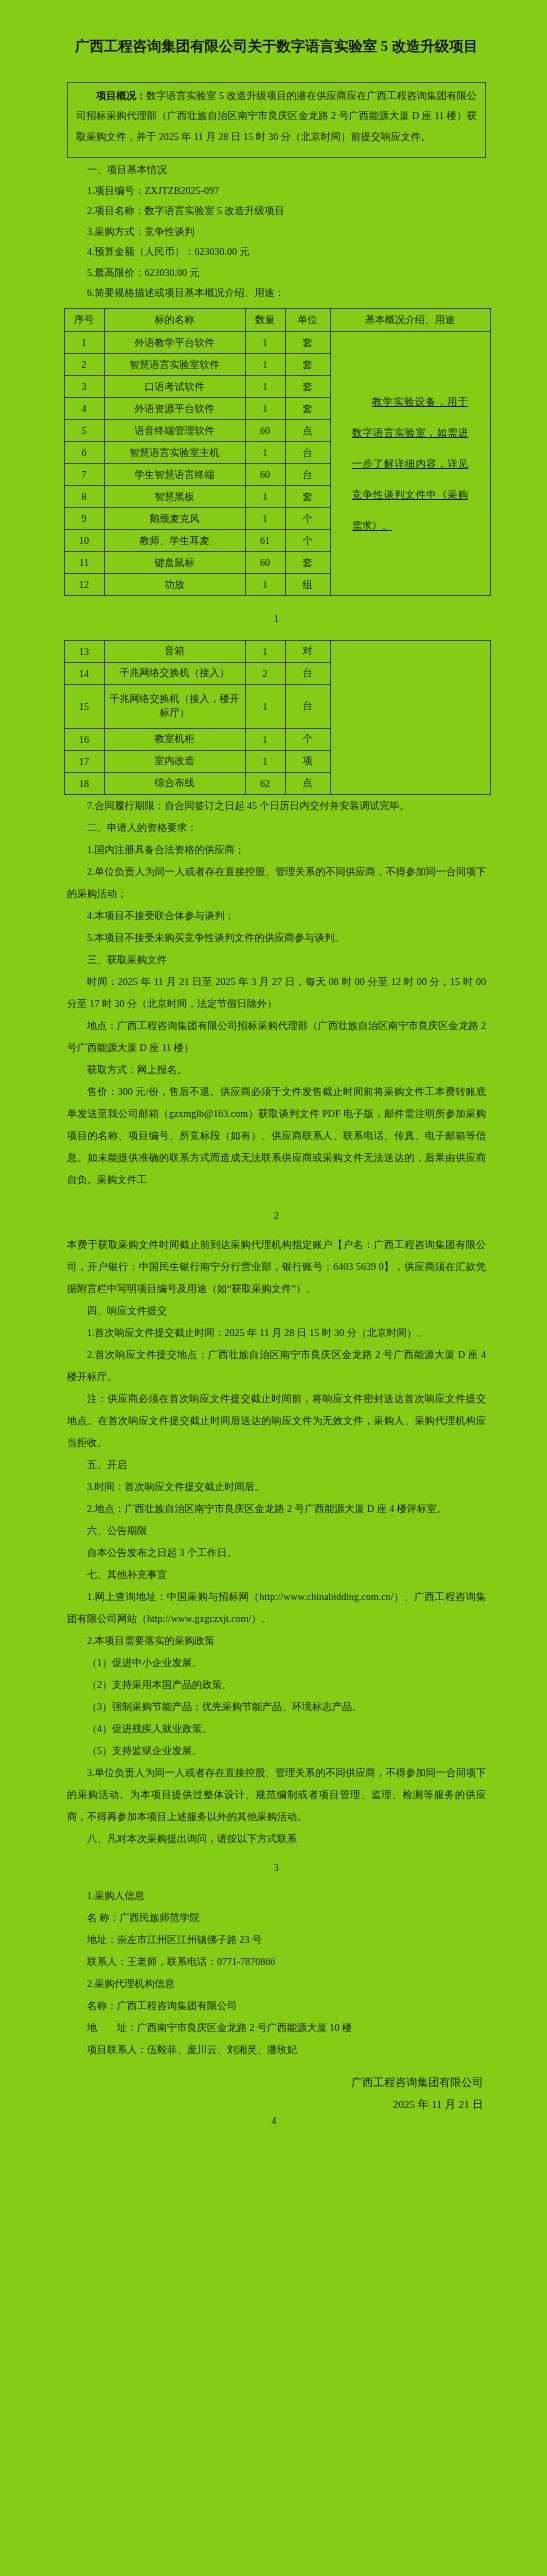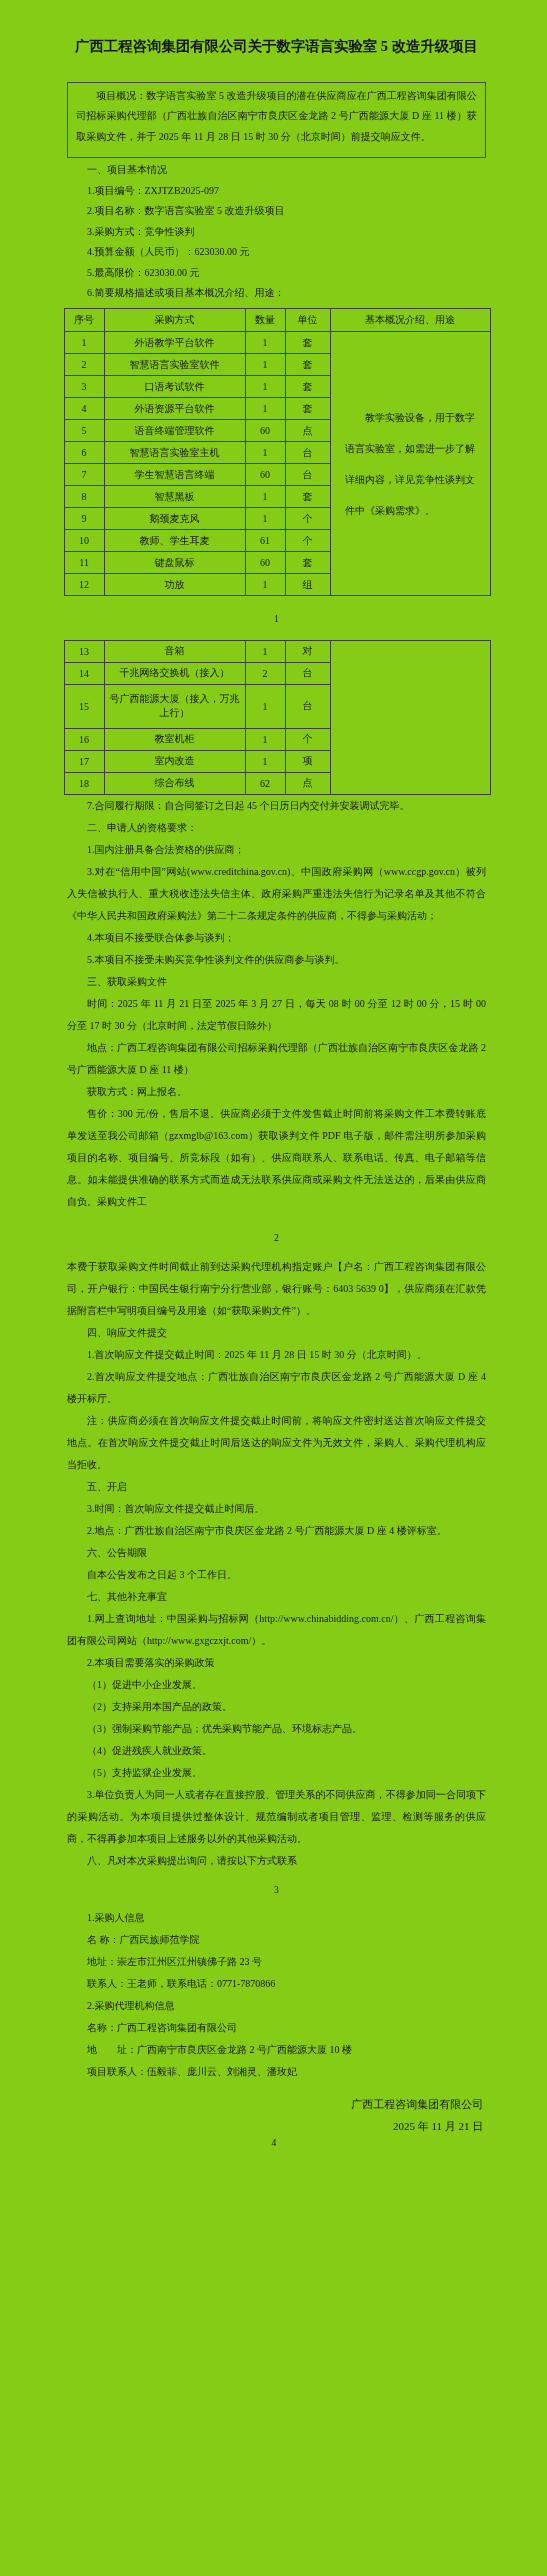--- a/index.html
+++ b/index.html
@@ -5,37 +5,37 @@
   html,body{margin:0;padding:0;background:#ffffff;}
   .page{
     width:548px;height:2576px;position:relative;overflow:hidden;
     background:#84cc16;color:#161616;
     font-family:"Liberation Serif","DejaVu Serif",serif;
   }
   .content{padding:33px 62px 0 67px;}
   .doc-title{font-size:14.4px;font-weight:bold;text-align:center;line-height:26px;margin:0;}
   .overview-box{border:0.7px solid #4a4a4a;margin-top:23px;padding:2.7px 8.2px 9.6px 8.2px;}
   .overview-box p{margin:0;font-size:10px;line-height:20.5px;text-align:justify;text-indent:2em;}
-  .overview-box b{font-weight:normal;}
+  .overview-box b{font-weight:bold;}
   .p{margin:0;font-size:10px;line-height:22px;text-indent:2em;text-align:justify;}
   .p.tight{line-height:20.5px;}
   .p.noindent{text-indent:0;}
   .pagenum{text-align:center;font-size:9.6px;line-height:13.7px;margin:0;}
   #pn1{margin:16.4px 0 13.7px 0;}
   #pn2{margin:18px 0 11px 0;}
   #pn3{margin:11px 0 11px 0;}
   .pn4{position:absolute;left:0;top:3680;width:100%;text-align:center;font-size:9.6px;}
   table{border-collapse:collapse;table-layout:fixed;width:426px;margin-left:-3.4px;margin-top:4.1px;}
   td{border:0.7px solid #3f3f3f;text-align:center;vertical-align:middle;
      font-size:10px;padding:0 2.1px;font-weight:normal;}
   tr{height:22px;}
   tr.th-row{height:23px;}
   tr.tall{height:44px;}
   td.desc-cell{text-align:justify;vertical-align:middle;padding:0 5.5px;}
-  td.desc-cell p{margin:9px;font-size:10px;line-height:31px;text-indent:2em;text-align:justify;}
+  td.desc-cell p{margin:16px;font-size:10px;line-height:31px;text-indent:2em;text-align:justify;text-decoration:underline;}
   table.part2{margin-top:0;}
   .sig{margin-top:9.6px;}
   .sig p{margin:0;font-size:11px;line-height:22px;text-align:right;padding-right:2.7px;}
 </style>
 </head>
 <body>
 
 <div class="page">
   <div class="content">
 
@@ -57,21 +57,21 @@
       <colgroup>
           <col style="width:40px">
           <col style="width:141px">
           <col style="width:40px">
           <col style="width:45px">
           <col style="width:160px">
         </colgroup>
       <tbody>
           <tr class="th-row">
         <td>序号</td>
-        <td>采购方式</td>
+        <td>标的名称</td>
         <td>数量</td>
         <td>单位</td>
         <td>基本概况介绍、用途</td>
       </tr>
       <tr>
         <td>1</td>
         <td>外语教学平台软件</td>
         <td>1</td>
         <td>套</td>
         <td class="desc-cell" rowspan="12">
@@ -166,21 +166,21 @@
         <td class="desc-cell" rowspan="6"></td>
       </tr>
       <tr>
         <td>14</td>
         <td>千兆网络交换机（接入）</td>
         <td>2</td>
         <td>台</td>
       </tr>
       <tr class="tall">
         <td>15</td>
-        <td>号广西能源大厦（接入，万兆上行）</td>
+        <td>千兆网络交换机（接入，楼开标厅）</td>
         <td>1</td>
         <td>台</td>
       </tr>
       <tr>
         <td>16</td>
         <td>教室机柜</td>
         <td>1</td>
         <td>个</td>
       </tr>
       <tr>
@@ -194,21 +194,21 @@
         <td>综合布线</td>
         <td>62</td>
         <td>点</td>
       </tr>
     </tbody>
       </table>
 
     <p class="p">7.合同履行期限：自合同签订之日起 45 个日历日内交付并安装调试完毕。</p>
     <p class="p">二、申请人的资格要求：</p>
     <p class="p">1.国内注册具备合法资格的供应商；</p>
-    <p class="p">3.对在“信用中国”网站(www.creditchina.gov.cn)、中国政府采购网（www.ccgp.gov.cn）被列入失信被执行人、重大税收违法失信主体、政府采购严重违法失信行为记录名单及其他不符合《中华人民共和国政府采购法》第二十二条规定条件的供应商，不得参与采购活动；</p>
+    <p class="p">2.单位负责人为同一人或者存在直接控股、管理关系的不同供应商，不得参加同一合同项下的采购活动；</p>
     <p class="p">4.本项目不接受联合体参与谈判；</p>
     <p class="p">5.本项目不接受未购买竞争性谈判文件的供应商参与谈判。</p>
     <p class="p">三、获取采购文件</p>
     <p class="p">时间：2025 年 11 月 21 日至 2025 年 3 月 27 日，每天 08 时 00 分至 12 时 00 分，15 时 00 分至 17 时 30 分（北京时间，法定节假日除外）</p>
     <p class="p">地点：广西工程咨询集团有限公司招标采购代理部（广西壮族自治区南宁市良庆区金龙路 2 号广西能源大厦 D 座 11 楼）</p>
     <p class="p">获取方式：网上报名。</p>
     <p class="p">售价：300 元/份，售后不退。供应商必须于文件发售截止时间前将采购文件工本费转账底单发送至我公司邮箱（gzxmglb@163.com）获取谈判文件 PDF 电子版，邮件需注明所参加采购项目的名称、项目编号、所竞标段（如有）、供应商联系人、联系电话、传真、电子邮箱等信息。如未能提供准确的联系方式而造成无法联系供应商或采购文件无法送达的，后果由供应商自负。采购文件工</p>
 
     <p class="pagenum" id="pn2">2</p>
 

